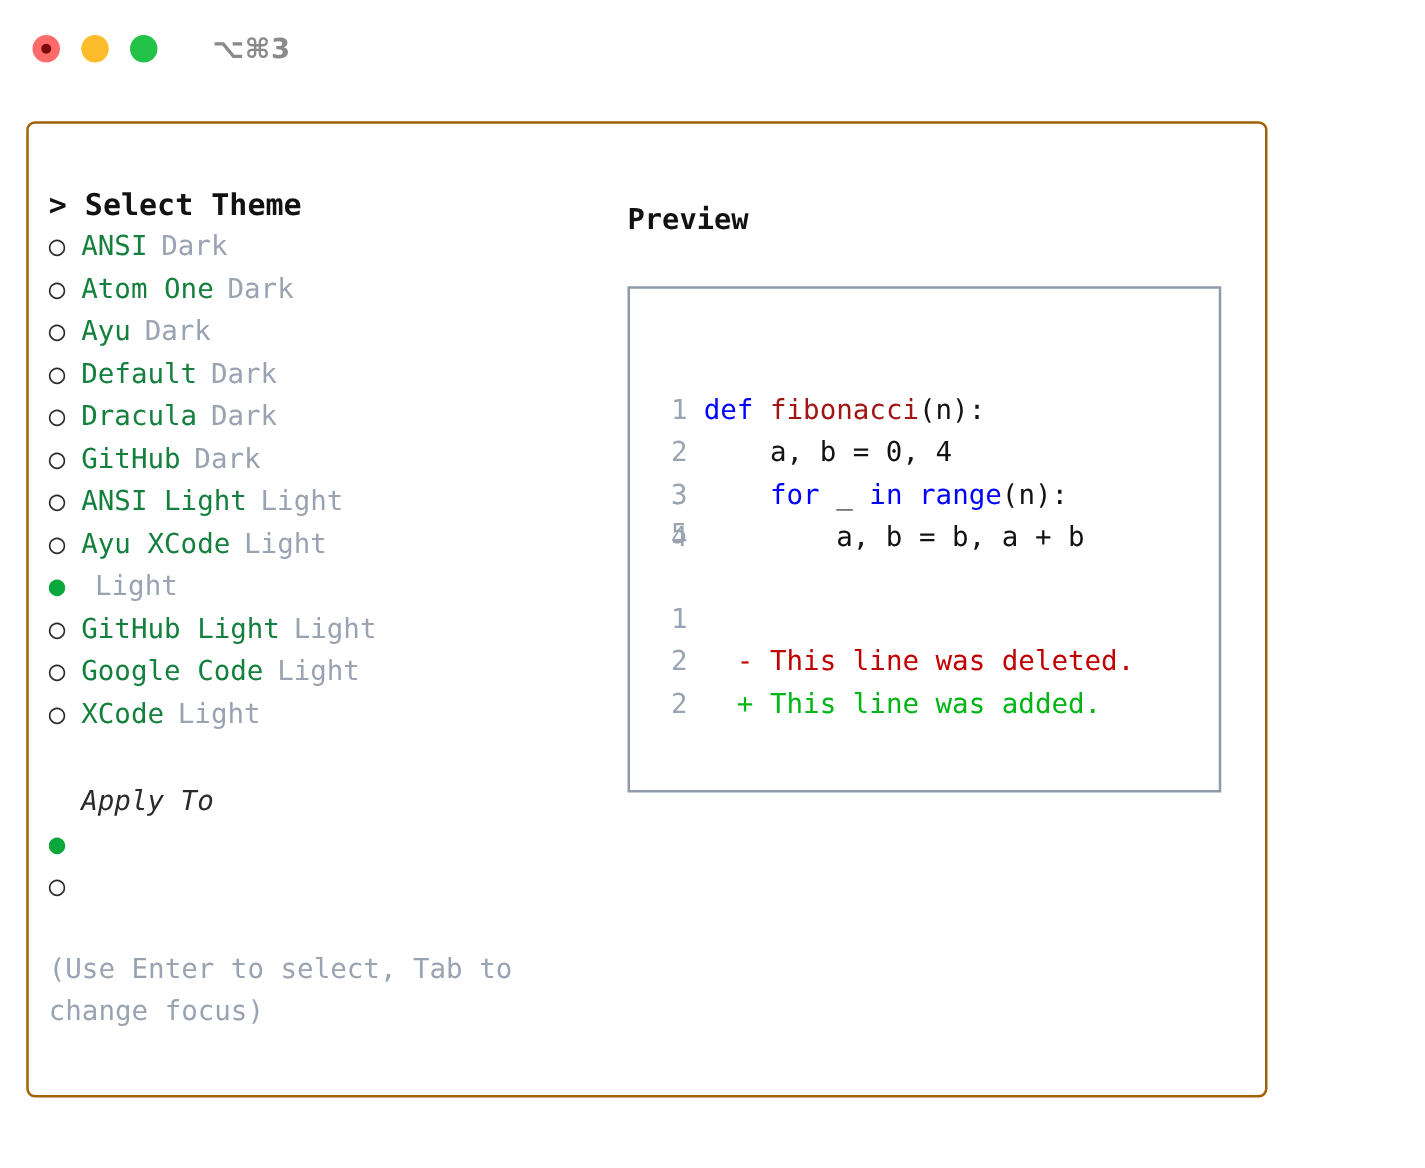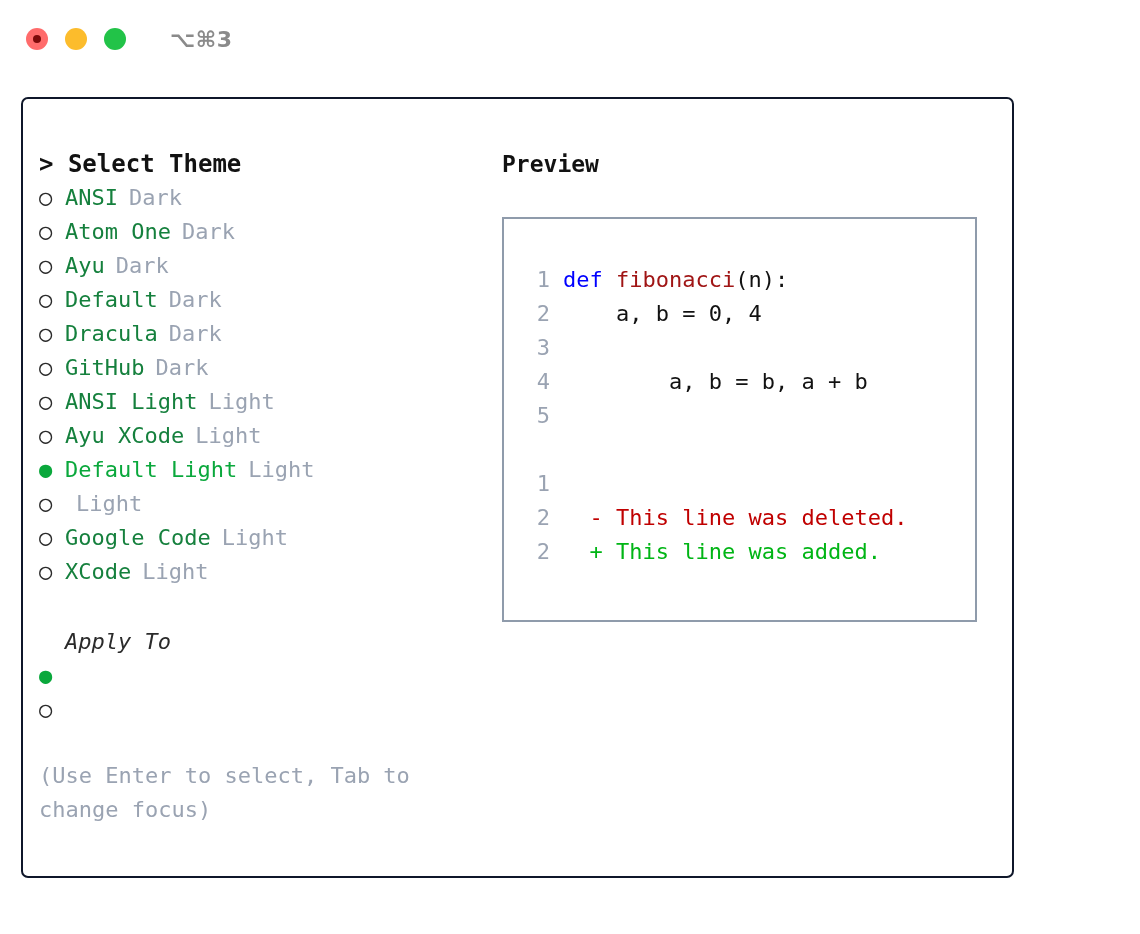--- a/index.html
+++ b/index.html
@@ -71,21 +71,21 @@
   }
 
   
   .panel {
     position: absolute;
     left: 21px;
     top: 97px;
     width: 993px;
     height: 781px;
     box-sizing: border-box;
-    border: 2px solid #0f172a;
+    border: 2px solid #a16207;
     border-radius: 7px;
     background: #ffffff;
   }
 
   .content {
     position: absolute;
     left: 0; top: 0;
     width: 100%;
     height: 100%;
   }
@@ -148,21 +148,21 @@
     line-height: 34px;
     color: #9aa3b2;
     width: 410px;
     white-space: pre-wrap;
   }
 
   
   .right-col {
     position: absolute;
     left: 479px;
-    top: 48px;
+    top: 60px;
     width: 490px;
   }
   .preview-title {
     font-size: 23px;
     font-weight: bold;
     color: #121212;
     line-height: 34px;
     white-space: pre;
   }
   .preview-box {
@@ -184,21 +184,21 @@
     white-space: pre;
     padding-left: 18px;
   }
   .ln {
     flex: 0 0 28px;
     width: 28px;
     text-align: right;
     color: #9aa3b2;
     margin-right: 13px;
   }
-  .code-text { color: #121212; }
+  .code-text { color: #121212; margin-top: 37px; }
 
   .tok-kw   { color: #0000ff; }
   .tok-fn   { color: #a01515; }
   .tok-plain{ color: #121212; }
 
   .blank-line { height: 34px; }
 
   .diff-ctx  { color: #6f6f6f; }
   .diff-del  { color: #c00000; }
   .diff-add  { color: #00b515; }
@@ -226,22 +226,22 @@
 
         <div id="theme-list">
             <div class="opt-row"><span class="marker">○</span><span class="opt-label">ANSI</span><span class="opt-variant">Dark</span></div>
             <div class="opt-row"><span class="marker">○</span><span class="opt-label">Atom One</span><span class="opt-variant">Dark</span></div>
             <div class="opt-row"><span class="marker">○</span><span class="opt-label">Ayu</span><span class="opt-variant">Dark</span></div>
             <div class="opt-row"><span class="marker">○</span><span class="opt-label">Default</span><span class="opt-variant">Dark</span></div>
             <div class="opt-row"><span class="marker">○</span><span class="opt-label">Dracula</span><span class="opt-variant">Dark</span></div>
             <div class="opt-row"><span class="marker">○</span><span class="opt-label">GitHub</span><span class="opt-variant">Dark</span></div>
             <div class="opt-row"><span class="marker">○</span><span class="opt-label">ANSI Light</span><span class="opt-variant">Light</span></div>
             <div class="opt-row"><span class="marker">○</span><span class="opt-label">Ayu XCode</span><span class="opt-variant">Light</span></div>
-            <div class="opt-row selected"><span class="marker on">●</span><span class="opt-label">Default Light</span><span class="opt-variant">Light</span></div>
-            <div class="opt-row"><span class="marker">○</span><span class="opt-variant">Light</span></div>
+            <div class="opt-row selected"><span class="marker on">●</span><span class="opt-variant">Light</span></div>
+            <div class="opt-row"><span class="marker">○</span><span class="opt-label">GitHub Light</span><span class="opt-variant">Light</span></div>
             <div class="opt-row"><span class="marker">○</span><span class="opt-label">Google Code</span><span class="opt-variant">Light</span></div>
             <div class="opt-row"><span class="marker">○</span><span class="opt-label">XCode</span><span class="opt-variant">Light</span></div>
           </div>
 
         <div class="spacer-lg"></div>
 
         <div class="subhead">Apply To</div>
 
         <div id="apply-list">
             <div class="opt-row selected"><span class="marker on">●</span></div>
@@ -251,21 +251,21 @@
         <div class="hint">(Use Enter to select, Tab to change focus)</div>
       </div>
 
       <div class="right-col">
         <div class="preview-title">Preview</div>
 
         <div class="preview-box">
           <div id="code-block">
               <div class="code-line"><span class="ln">1</span><span class="code-text"><span class="tok-kw">def </span><span class="tok-fn">fibonacci</span><span class="tok-plain">(n):</span></span></div>
               <div class="code-line"><span class="ln">2</span><span class="code-text"><span class="tok-plain">    a, b = 0, 4</span></span></div>
-              <div class="code-line"><span class="ln">3</span></div>
+              <div class="code-line"><span class="ln">3</span><span class="code-text"><span class="tok-plain">    </span><span class="tok-kw">for</span><span class="tok-plain"> _ </span><span class="tok-kw">in</span><span class="tok-plain"> </span><span class="tok-kw">range</span><span class="tok-plain">(n):</span></span></div>
               <div class="code-line"><span class="ln">4</span><span class="code-text"><span class="tok-plain">        a, b = b, a + b</span></span></div>
               <div class="code-line"><span class="ln">5</span></div>
             </div>
           <div class="blank-line"></div>
           <div id="diff-block">
               <div class="code-line"><span class="ln">1</span><span class="diff-ctx"><span>    </span></span></div>
               <div class="code-line"><span class="ln">2</span><span class="diff-del"><span>  - </span><span>This line was deleted.</span></span></div>
               <div class="code-line"><span class="ln">2</span><span class="diff-add"><span>  + </span><span>This line was added.</span></span></div>
             </div>
         </div>

